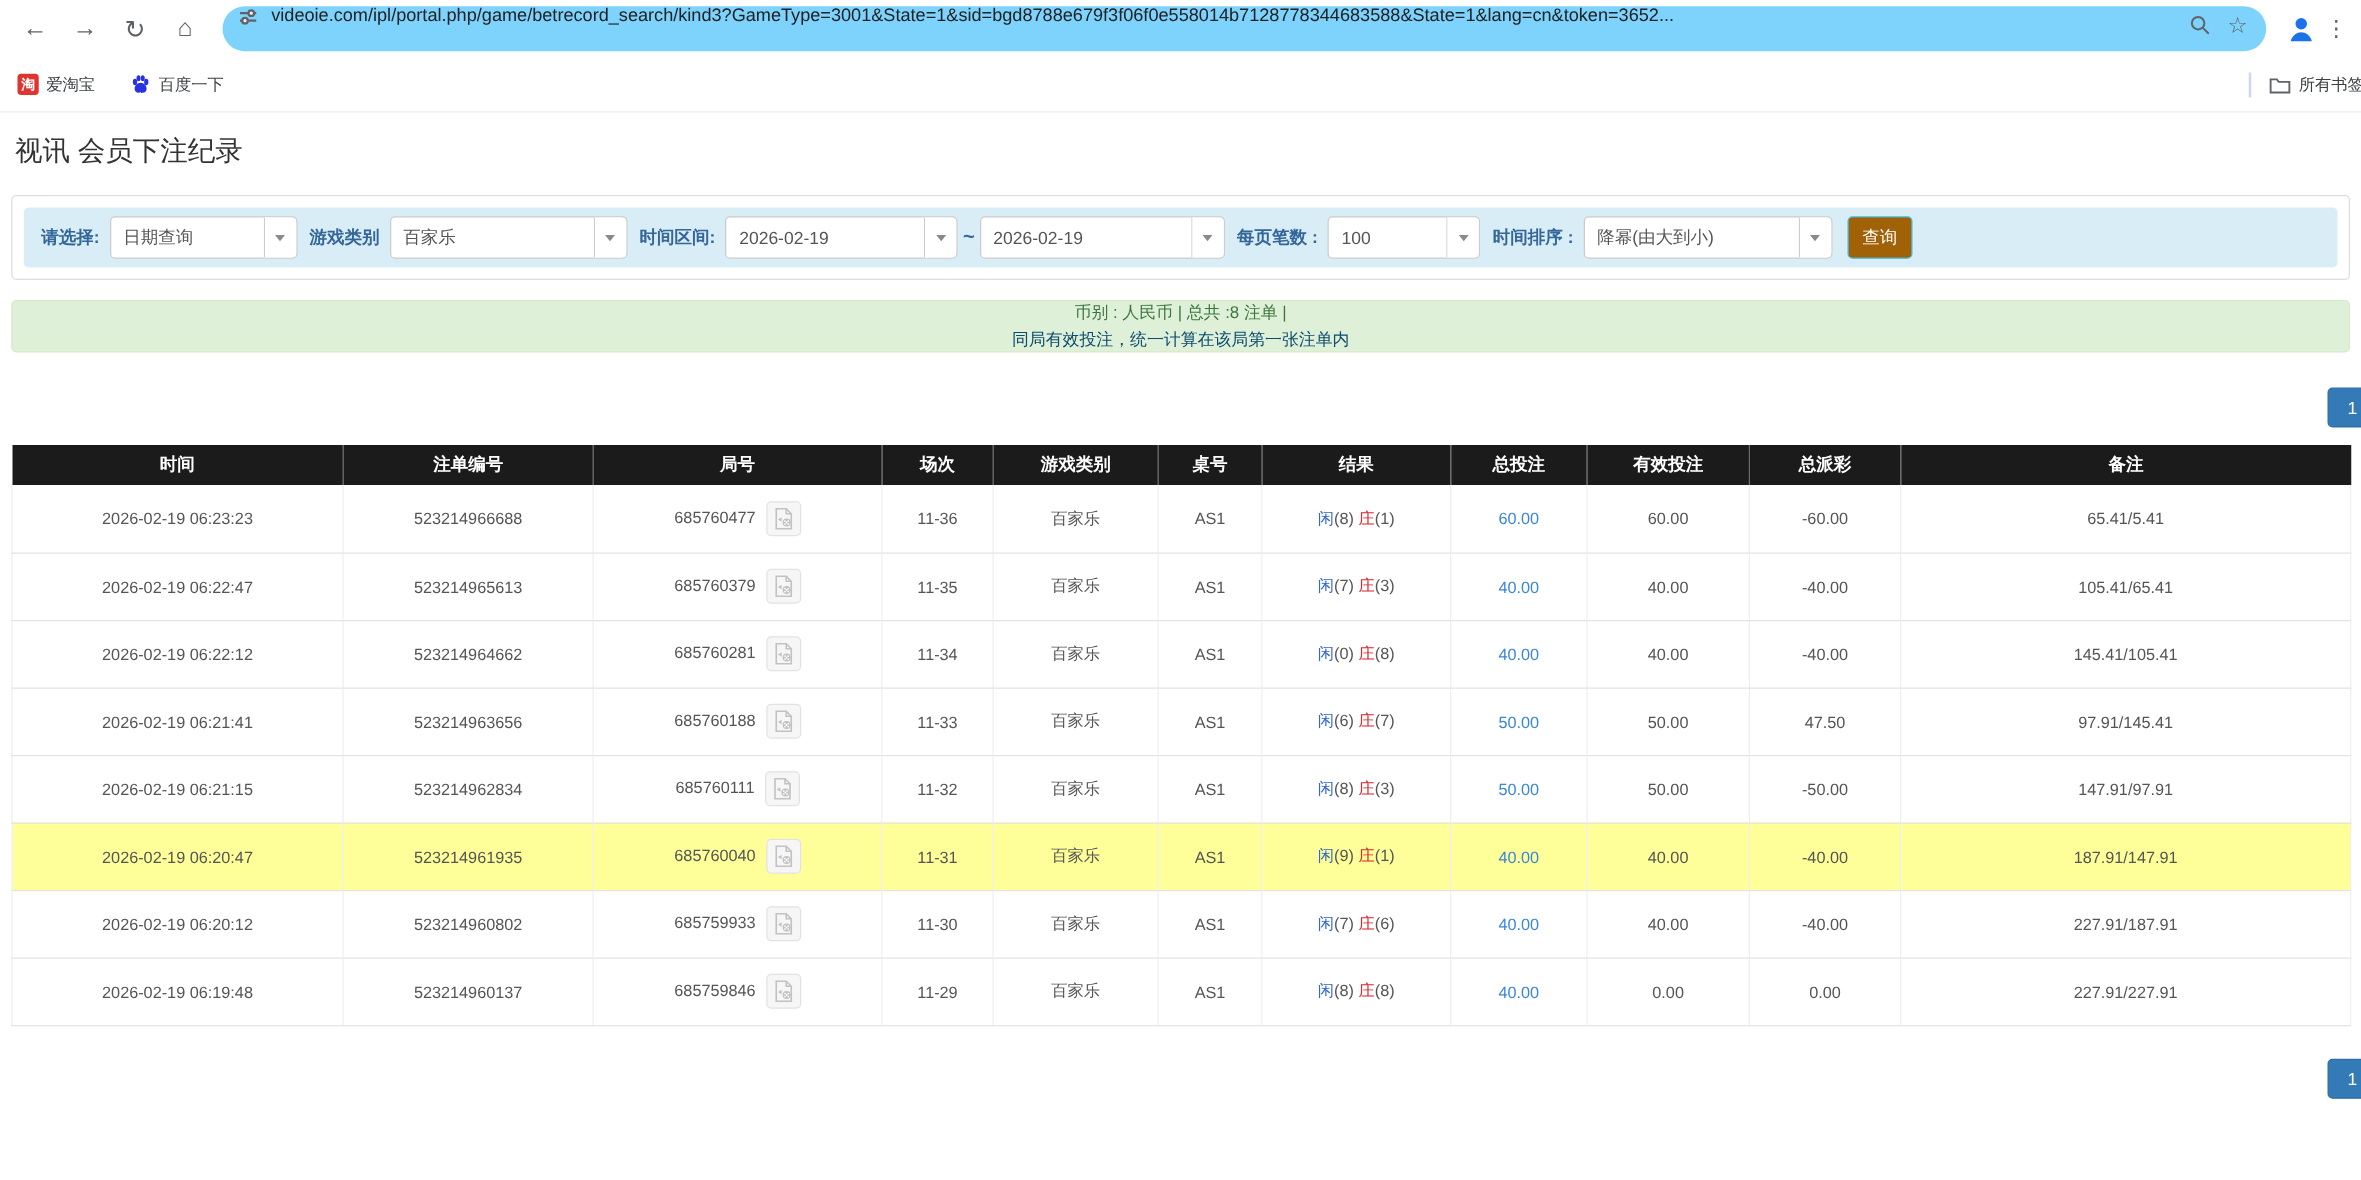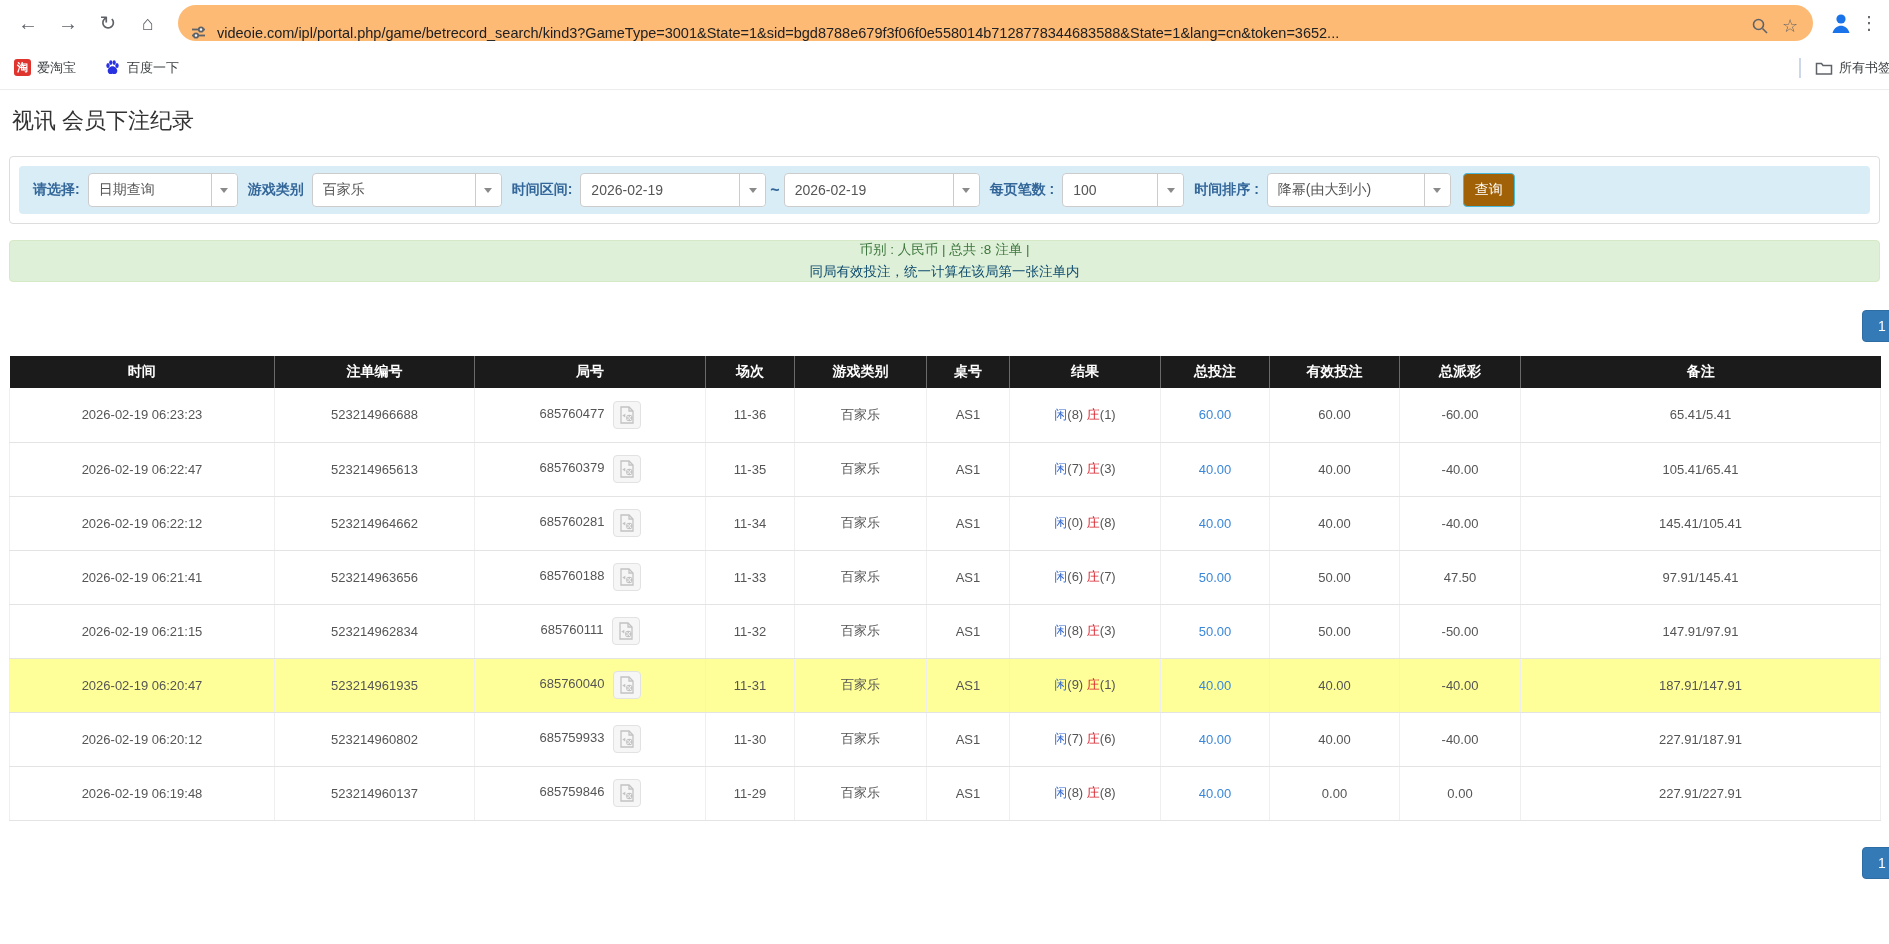--- a/index.html
+++ b/index.html
@@ -3,22 +3,22 @@
 <meta charset="utf-8">
 <style>
   * { margin:0; padding:0; box-sizing:border-box; }
   html,body { width:1889px; height:944px; overflow:hidden; background:#fff;
               font-family:"Liberation Sans","DejaVu Sans",sans-serif; }
 
   
   .chrome { height:46px; display:flex; align-items:center; padding:0 8px; background:#fff; }
   .nav-ic { width:34px; height:34px; display:flex; align-items:center; justify-content:center;
             font-size:20px; color:#5f6368; border-radius:50%; margin:0 3px; cursor:pointer; user-select:none; }
-  .omnibox { flex:1; height:36px; background:#fdba74; border-radius:18px; display:flex;
-             align-items:flex-end; padding:0 8px 0 12px; margin:0 12px 0 10px; min-width:0; }
+  .omnibox { flex:1; height:36px; background:#7dd3fc; border-radius:18px; display:flex;
+             align-items:flex-start; padding:0 8px 0 12px; margin:0 12px 0 10px; min-width:0; }
   .tune-ic { margin-right:10px; display:flex; align-items:center; }
   .url { flex:1; font-size:14.5px; color:#202124; white-space:nowrap; overflow:hidden; }
   .pill-ic { width:30px; height:30px; display:flex; align-items:center; justify-content:center;
              color:#5f6368; font-size:18px; cursor:pointer; }
   .avatar { width:32px; height:32px; display:flex; align-items:center; justify-content:center; cursor:pointer; }
   .kebab { width:24px; height:32px; display:flex; align-items:center; justify-content:center;
            color:#5f6368; font-size:18px; cursor:pointer; }
 
   
   .bookmarks { height:44px; display:flex; align-items:center; padding:0 0 0 14px;
@@ -41,21 +41,21 @@
   .f-label { color:#336699; font-weight:bold; font-size:14px; margin:0 8px 0 10px; }
   .f-label.first { margin-left:2px; }
   .tilde { color:#336699; font-weight:bold; margin:0 4px; }
   .sel { height:34px; background:#fff; border:1px solid #ccc; border-radius:4px; display:inline-flex;
          align-items:stretch; cursor:pointer; }
   .sel .val { display:flex; align-items:center; padding:0 10px; font-size:14px; color:#555; flex:1; overflow:hidden; }
   .sel .arr { width:26px; border-left:1px solid #ccc; display:flex; align-items:center; justify-content:center;
               border-radius:0 4px 4px 0; background:#fff; }
   .tri { width:0; height:0; border-left:4px solid transparent; border-right:4px solid transparent;
          border-top:5px solid #8a8a8a; }
-  .w150{width:150px;} .w190{width:190px;} .w186{width:186px;} .w196{width:196px;} .w122{width:122px;} .w199{width:184px;}
+  .w150{width:150px;} .w190{width:190px;} .w186{width:186px;} .w196{width:196px;} .w122{width:122px;} .w199{width:199px;}
   .search-btn { height:34px; width:52px; margin-left:12px; background:#a16207; border:1px solid #46b8da;
                 border-radius:4px; color:#fff; font-size:14px; cursor:pointer; }
 
   .summary-bar { margin:16px 9px 0 9px; height:42px; background:#dff0d8; border:1px solid #d6e9c6;
                  border-radius:4px; display:flex; align-items:center; justify-content:space-between;
                  padding:0 14px; font-size:13.5px;flex-direction:column; }
   .summary-left { color:#3c763d; }
   .summary-right { color:#0c4a6e; }
 
   .pag-row { position:relative; height:32px; margin:28px 9px 0 9px; }

